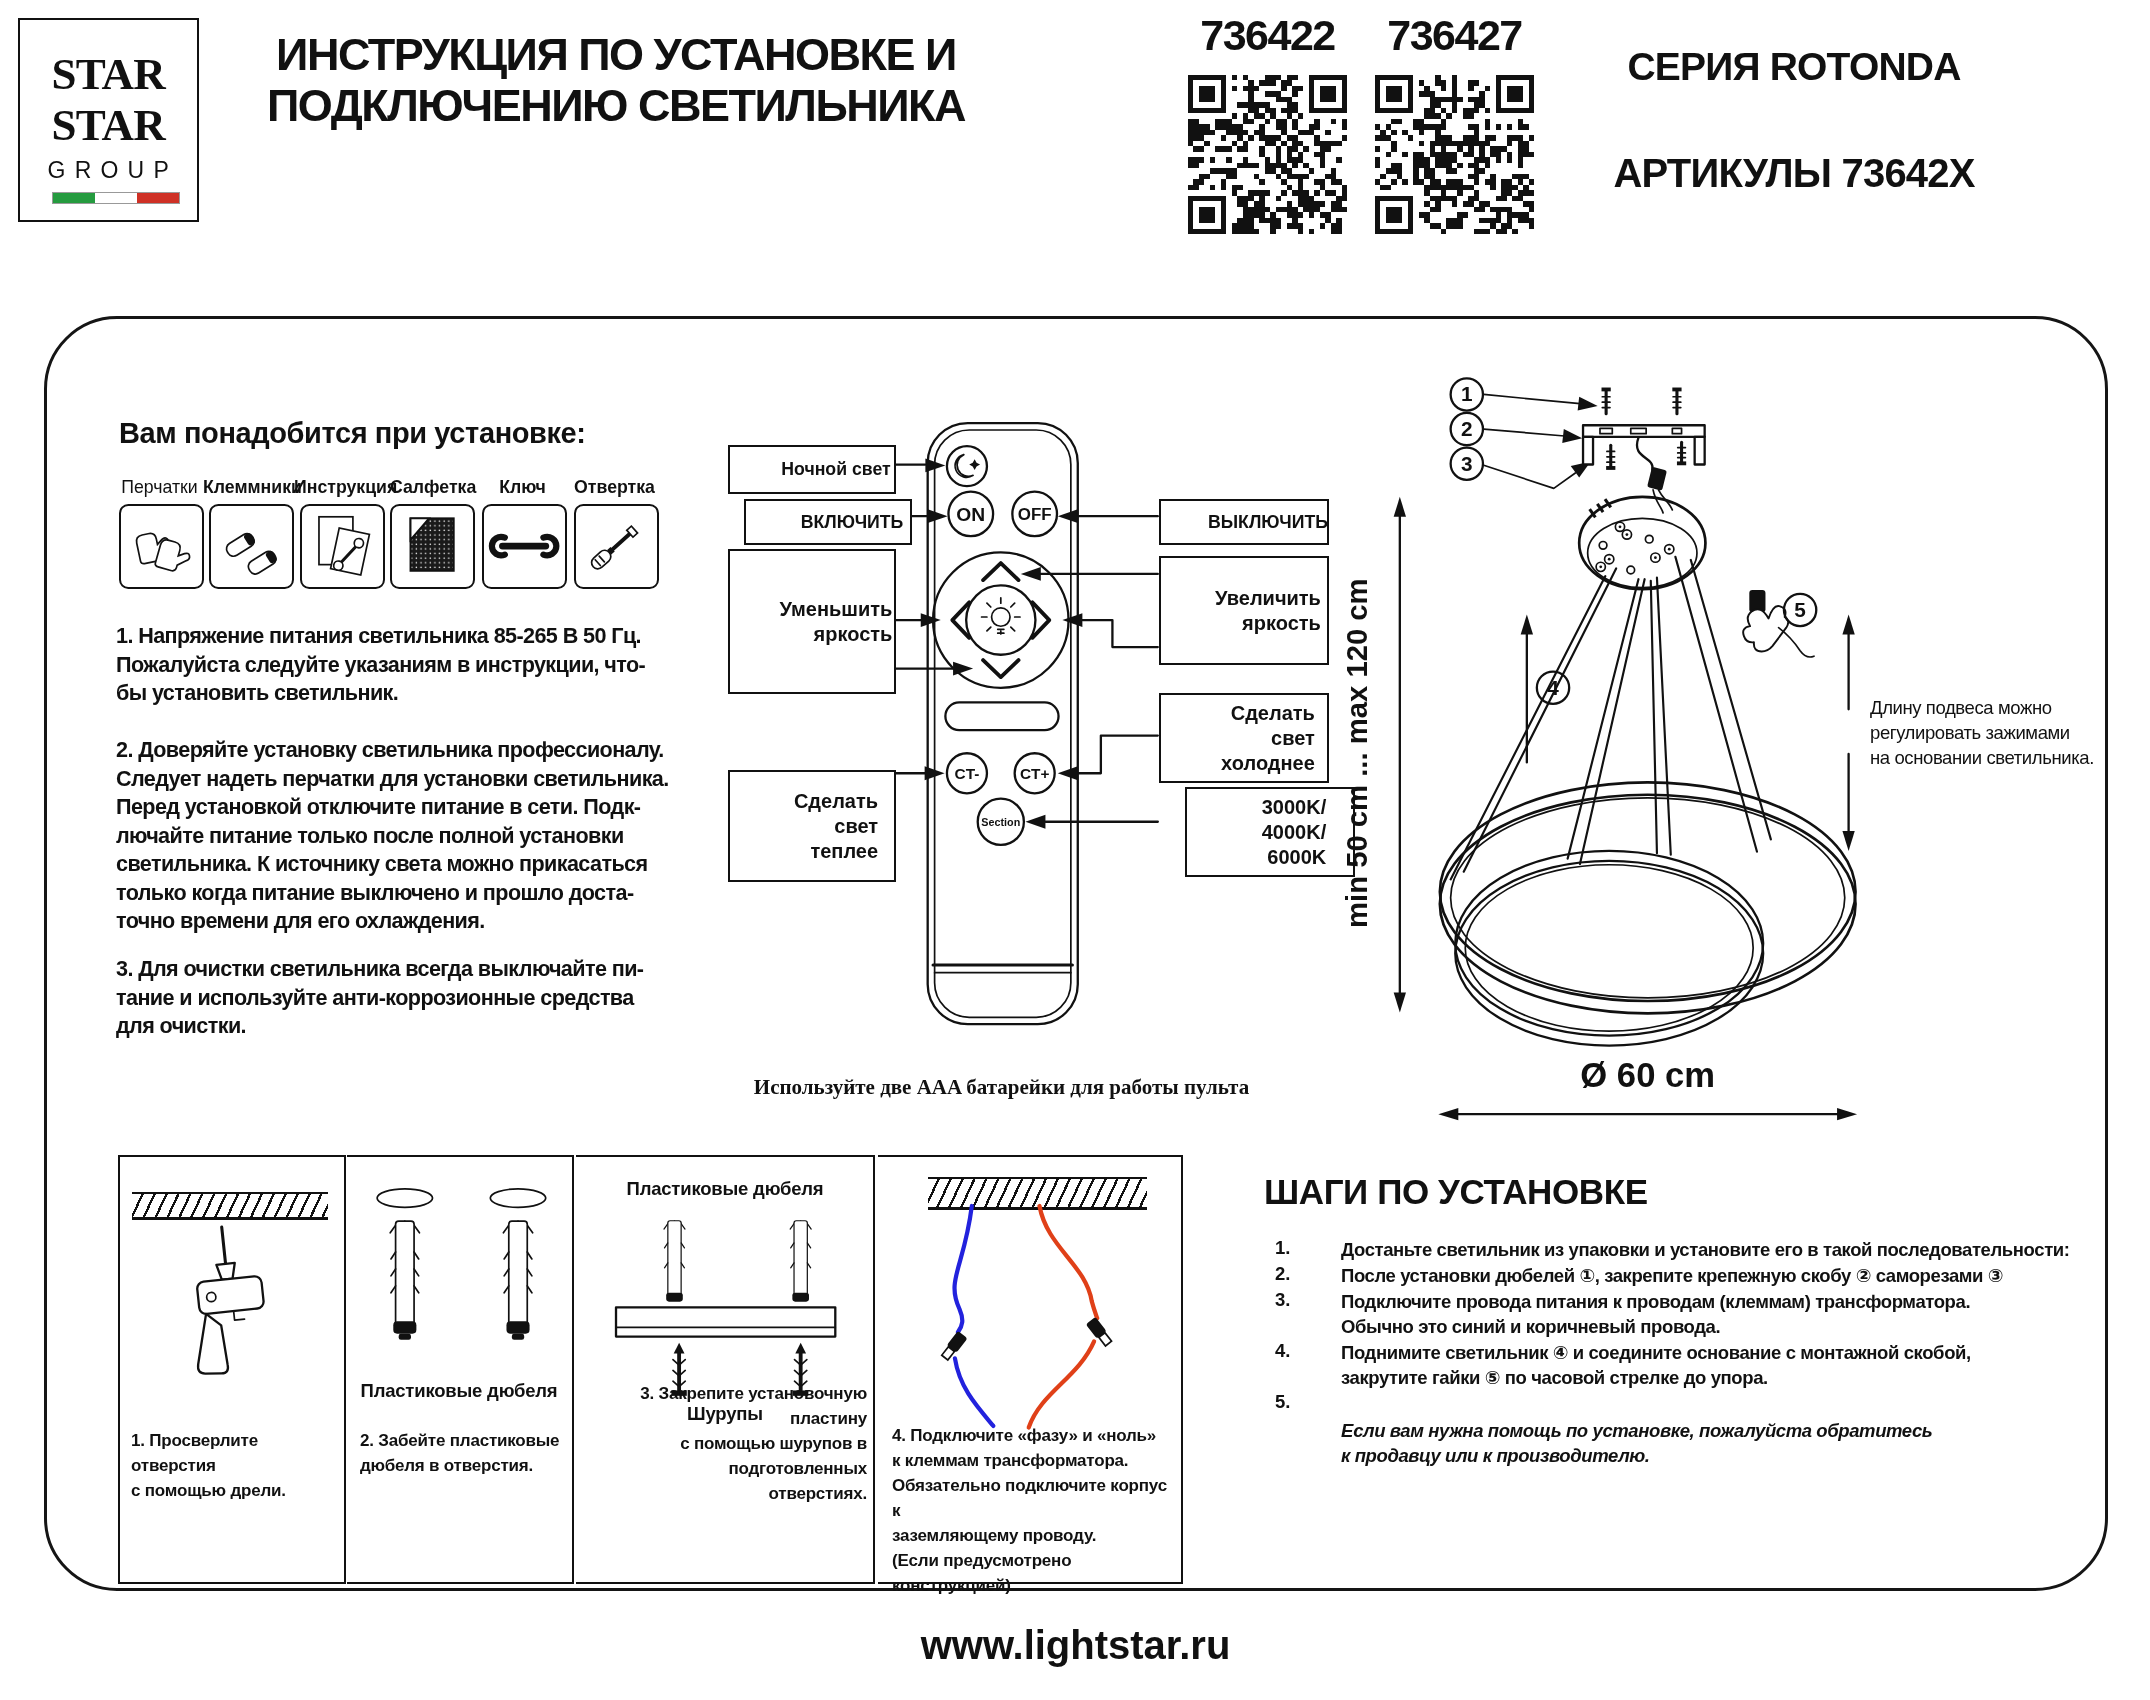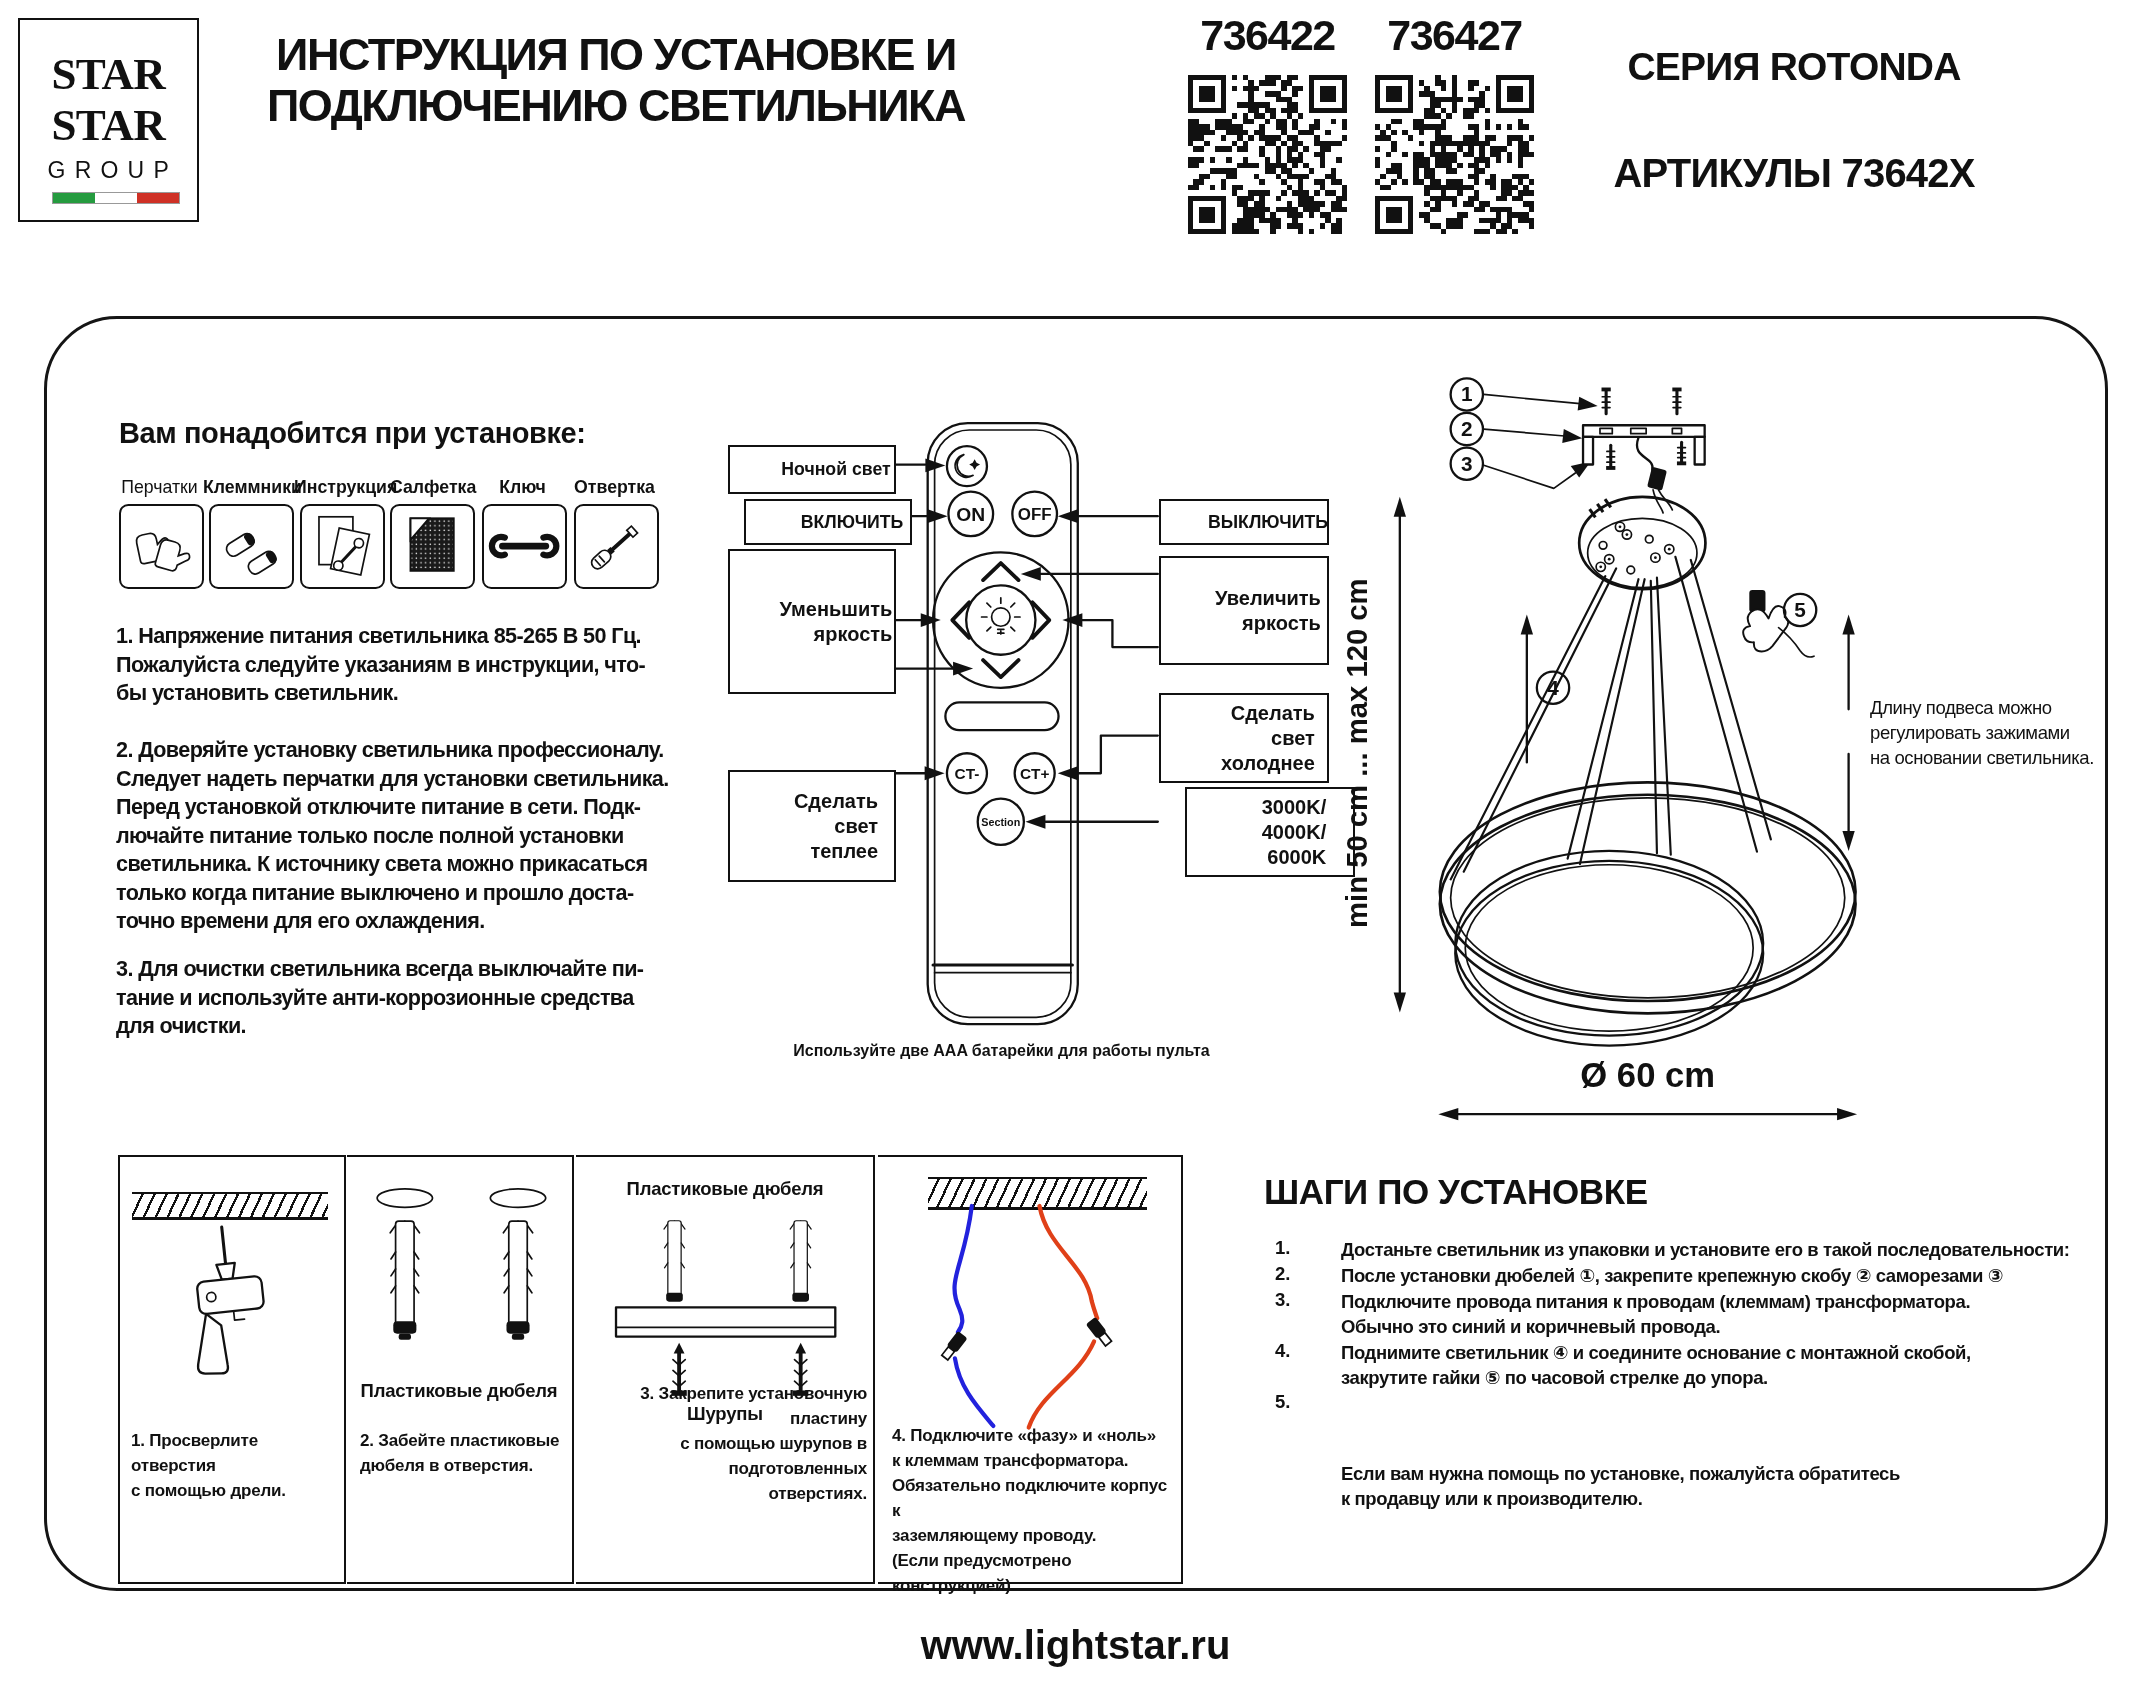--- a/index.html
+++ b/index.html
@@ -840,21 +840,21 @@
   <div class="abs lblbox ctr pre" style="left:1159px;top:499px;width:118px;height:42px;font-size:17.7px;">ВЫКЛЮЧИТЬ</div>
   <div class="abs lblbox ctr pre" style="left:1159px;top:556px;width:118px;height:105px;font-size:20px;">Увеличить
 яркость</div>
   <div class="abs lblbox ctr pre" style="left:1159px;top:693px;width:118px;height:86px;font-size:20px;">Сделать
 свет
 холоднее</div>
   <div class="abs lblbox ctr pre" style="left:1159px;top:787px;width:118px;height:86px;font-size:20px;margin-left:26px;">3000K/
 4000K/
 6000K</div>
 
-  <div class="abs" style="left:732px;top:1042px;width:539px;text-align:center;font-size:16px;font-weight:600;">Используйте две AAA батарейки для работы пульта</div>
+  <div class="abs" style="left:732px;top:1075px;width:539px;text-align:center;font-size:21px;font-weight:600;font-family:Liberation Serif, serif;">Используйте две AAA батарейки для работы пульта</div>
 
   <svg class="abs" style="left:1309px;top:331px;" width="662" height="832" viewBox="1700 430 860 1080">
 
     <circle class="st" cx="1905" cy="512" r="21"></circle>
     <text x="1905" y="521" text-anchor="middle" font-size="27" font-weight="600">1</text>
     <circle class="st" cx="1905" cy="557" r="21"></circle>
     <text x="1905" y="566" text-anchor="middle" font-size="27" font-weight="600">2</text>
     <circle class="st" cx="1905" cy="602" r="21"></circle>
     <text x="1905" y="611" text-anchor="middle" font-size="27" font-weight="600">3</text>
     <g class="st s2">
@@ -1094,19 +1094,19 @@
   <div class="abs steptext pre" style="left:1341px;top:1237px;width:770px;">Достаньте светильник из упаковки и установите его в такой последовательности:</div>
   <div class="abs stepnum" style="left:1275px;top:1263px;">2.</div>
   <div class="abs steptext pre" style="left:1341px;top:1263px;width:770px;">После установки дюбелей ①,  закрепите крепежную скобу ②  саморезами ③</div>
   <div class="abs stepnum" style="left:1275px;top:1289px;">3.</div>
   <div class="abs steptext pre" style="left:1341px;top:1289px;width:770px;">Подключите провода питания к проводам (клеммам) трансформатора.
 Обычно это синий и коричневый провода.</div>
   <div class="abs stepnum" style="left:1275px;top:1340px;">4.</div>
   <div class="abs steptext pre" style="left:1341px;top:1340px;width:770px;">Поднимите светильник ④ и соедините основание с монтажной скобой,
 закрутите гайки ⑤ по часовой стрелке до упора.</div>
   <div class="abs stepnum" style="left:1275px;top:1391px;">5.</div>
-  <div class="abs steptext pre" style="left:1341px;top:1461px;width:770px;">Если вам нужна помощь по установке, пожалуйста обратитесь
+  <div class="abs steptext pre" style="left:1341px;top:1418px;width:770px;font-style:italic;">Если вам нужна помощь по установке, пожалуйста обратитесь
 к продавцу или к производителю.</div>
 
   <div class="abs" style="left:0;top:1623px;width:2151px;text-align:center;font-size:40px;font-weight:700;">www.lightstar.ru</div>
 
 </div>
 
 
 </body></html>

